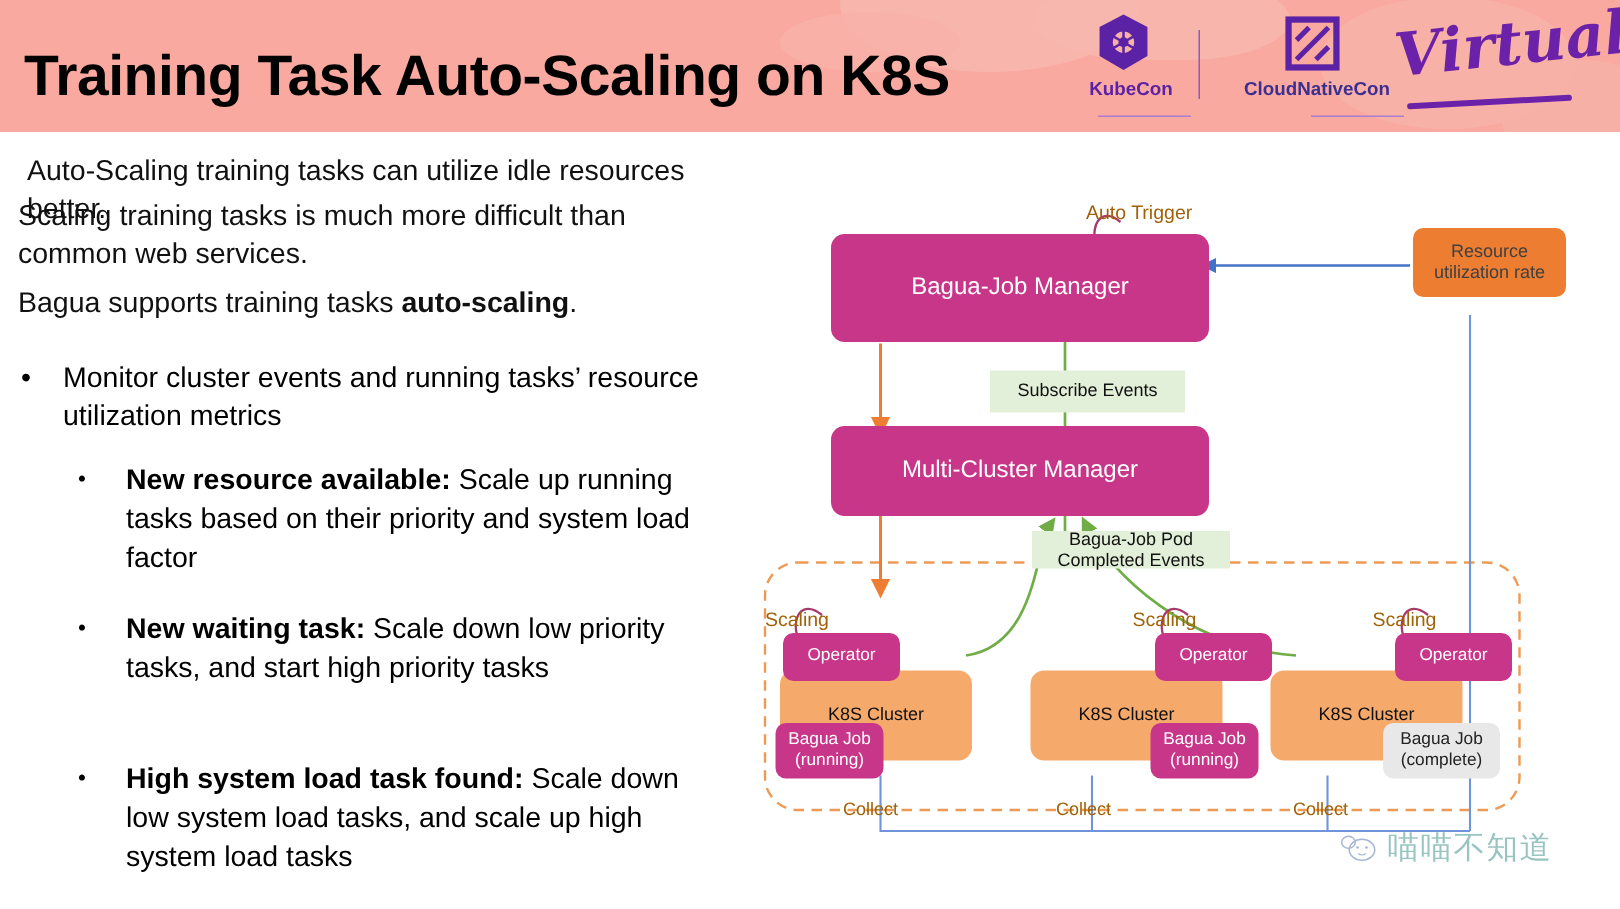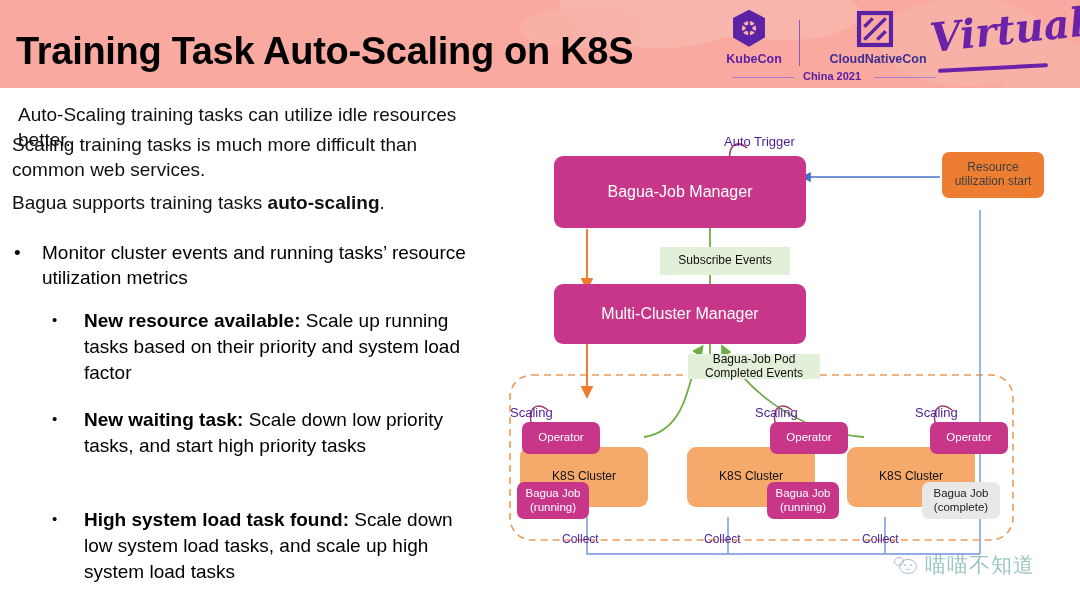--- a/index.html
+++ b/index.html
@@ -69,21 +69,21 @@
   .node{position:absolute;box-sizing:border-box;display:flex;align-items:center;
         justify-content:center;text-align:center;line-height:1.15;}
   .mgr{background:#c8368a;color:#fff;border-radius:9px;font-size:16px;}
   .opbox{background:#c8368a;color:#fff;border-radius:7px;font-size:11.5px;}
   .jobbox{background:#c8368a;color:#fff;border-radius:7px;font-size:11.5px;}
   .jobdone{background:#e8e8e8;color:#222;border-radius:7px;font-size:11.5px;}
   .k8s{background:#f5a96b;color:#111;border-radius:9px;font-size:12px;}
   .orangebox{background:#ed7d31;color:#404040;border-radius:7px;font-size:12px;}
   .greenlabel{background:#e2efd9;color:#111;font-size:12px;}
 
-  .caption{position:absolute;font-size:13px;color:#4c1d95;white-space:nowrap;}
+  .caption{position:absolute;font-size:13px;color:#a16207;white-space:nowrap;}
   .caption.sm{font-size:12px;}
 
   
   #watermark{position:absolute;left:893px;top:548px;width:185px;height:34px;
              display:flex;align-items:center;opacity:.42;}
   #wm-icon{width:28px;height:24px;position:relative;flex:0 0 auto;}
   #wm-text{font-size:21px;color:#0f766e;letter-spacing:1px;
            font-family:"DejaVu Sans",sans-serif;margin-left:4px;}
 </style>
 </head>
@@ -117,21 +117,20 @@
       <path d="M22 78 L78 22" stroke="#5b22a5" stroke-width="9" fill="none"></path>
       <path d="M22 44 L44 22" stroke="#5b22a5" stroke-width="9" fill="none"></path>
       <path d="M56 78 L78 56" stroke="#5b22a5" stroke-width="9" fill="none"></path>
     </svg>
     <div id="divider-line"></div>
     <div id="kubecon-label">KubeCon</div>
     <div id="cloudnativecon-label">CloudNativeCon</div>
     <div id="china-row">
       <div class="china-rule l"></div>
       <div class="china-rule r"></div>
-      <div id="china-label">China 2021</div>
     </div>
   </div>
 
   <div id="virtual-word">Virtual</div>
   <div id="virtual-underline"></div>
 </div>
 
 <div id="left-col">
   <div class="p-line" id="para1">Auto-Scaling training tasks can utilize idle resources better.</div>
   <div class="p-line" id="para2">Scaling training tasks is much more difficult than common web services.</div>
@@ -200,21 +199,21 @@
     <path d="M300,318 C280,302 276,338 294,341" fill="none" stroke="#a83a6b" stroke-width="1.5" marker-end="url(#ar-pink)"></path>
     <path d="M460,318 C440,302 436,338 454,341" fill="none" stroke="#a83a6b" stroke-width="1.5" marker-end="url(#ar-pink)"></path>
   </svg>
 
   <div class="caption" style="left:232px;top:42px;">Auto Trigger</div>
 
   <div class="node mgr" style="left:62px;top:64px;width:252px;height:72px;">Bagua-Job Manager</div>
 
   <div class="node orangebox" style="left:450px;top:60px;width:102px;height:46px;flex-direction:column;">
     <span>Resource</span>
-    <span>utilization start</span>
+    <span>utilization rate</span>
   </div>
 
   <div class="node greenlabel" style="left:168px;top:155px;width:130px;height:28px;">Subscribe Events</div>
 
   <div class="node mgr" style="left:62px;top:192px;width:252px;height:60px;">Multi-Cluster Manager</div>
 
   <div class="node greenlabel" style="left:196px;top:262px;width:132px;height:25px;flex-direction:column;">
     <span>Bagua-Job Pod</span>
     <span>Completed Events</span>
   </div>

